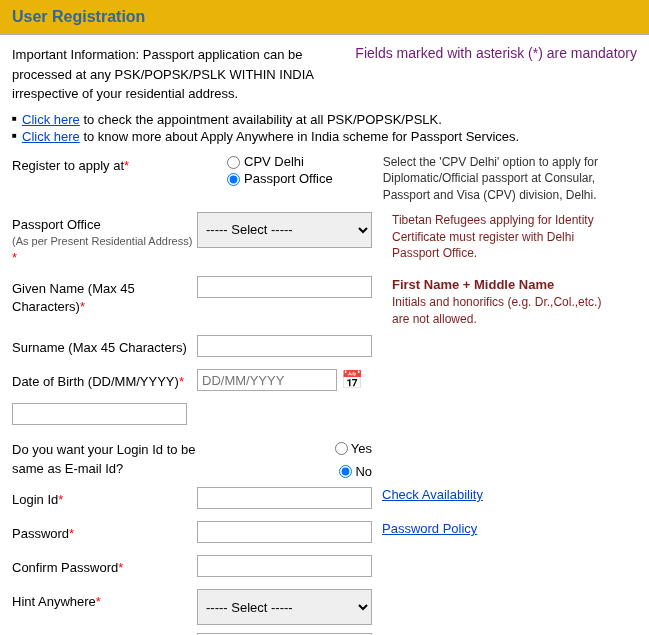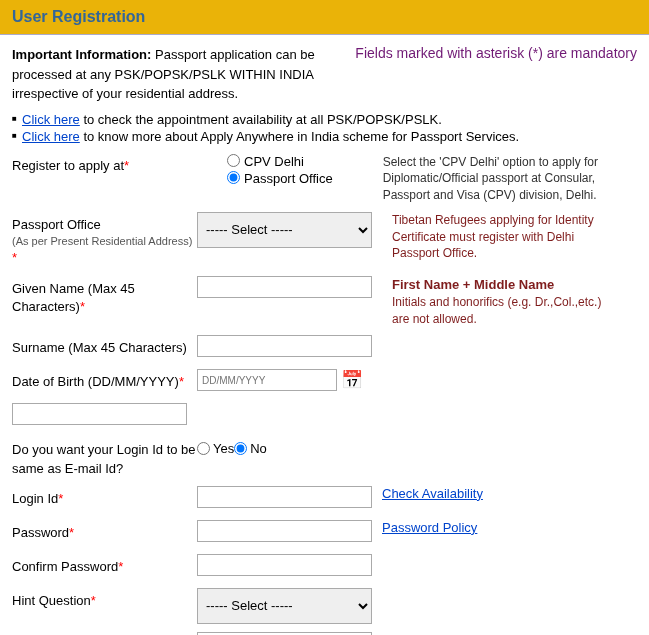--- a/index.html
+++ b/index.html
@@ -97,57 +97,59 @@
     }
     .required {
       color: red;
     }
     input[type="text"],
     input[type="password"] {
       width: 175px;
       height: 22px;
       border: 1px solid #aaa;
       padding: 0 4px;
-      font-size: 10px;
+      font-size: 13px;
     }
     select {
       width: 175px;
       height: 36px;
       border: 1px solid #aaa;
       font-size: 13px;
       padding: 2px 4px;
     }
     .radio-option {
       display: flex;
-      align-items: flex-start;
+      align-items: flex-end;
       margin-bottom: 2px;
       font-size: 13px;
     }
     .radio-option input {
       margin-right: 4px;
     }
     .radio-row {
       display: flex;
-      align-items: center;
+      align-items: flex-end;
+      gap: 8px;
       padding-top: 4px;
+      flex-direction: column;
     }
     .radio-inline {
       display: flex;
       align-items: center;
       gap: 3px;
       font-size: 13px;
     }
     .link-action {
       margin-left: 10px;
       font-size: 13px;
       color: #0044cc;
       cursor: pointer;
       white-space: nowrap;
     }
-    .bold { font-weight: bold; }
+    .bold { font-weight: normal; }
     .note-bold { font-weight: bold; font-size: 13px; }
     .register-row {
       display: flex;
       align-items: flex-start;
       margin-bottom: 8px;
       gap: 30px;
     }
     .register-label {
       width: 185px;
       min-width: 185px;
@@ -312,21 +314,21 @@
       <div class="form-label">
         <span>Confirm Password</span><span class="required">*</span>
       </div>
       <div class="form-control">
         <input type="password" style="">
       </div>
     </div>
 
     <div class="form-row">
       <div class="form-label">
-        <span>Hint Question</span><span class="required">*</span>
+        <span>Hint Anywhere</span><span class="required">*</span>
       </div>
       <div class="form-control">
         <select>
           <option>----- Select -----</option>
         </select>
       </div>
     </div>
 
     <div class="form-row">
       <div class="form-label">

